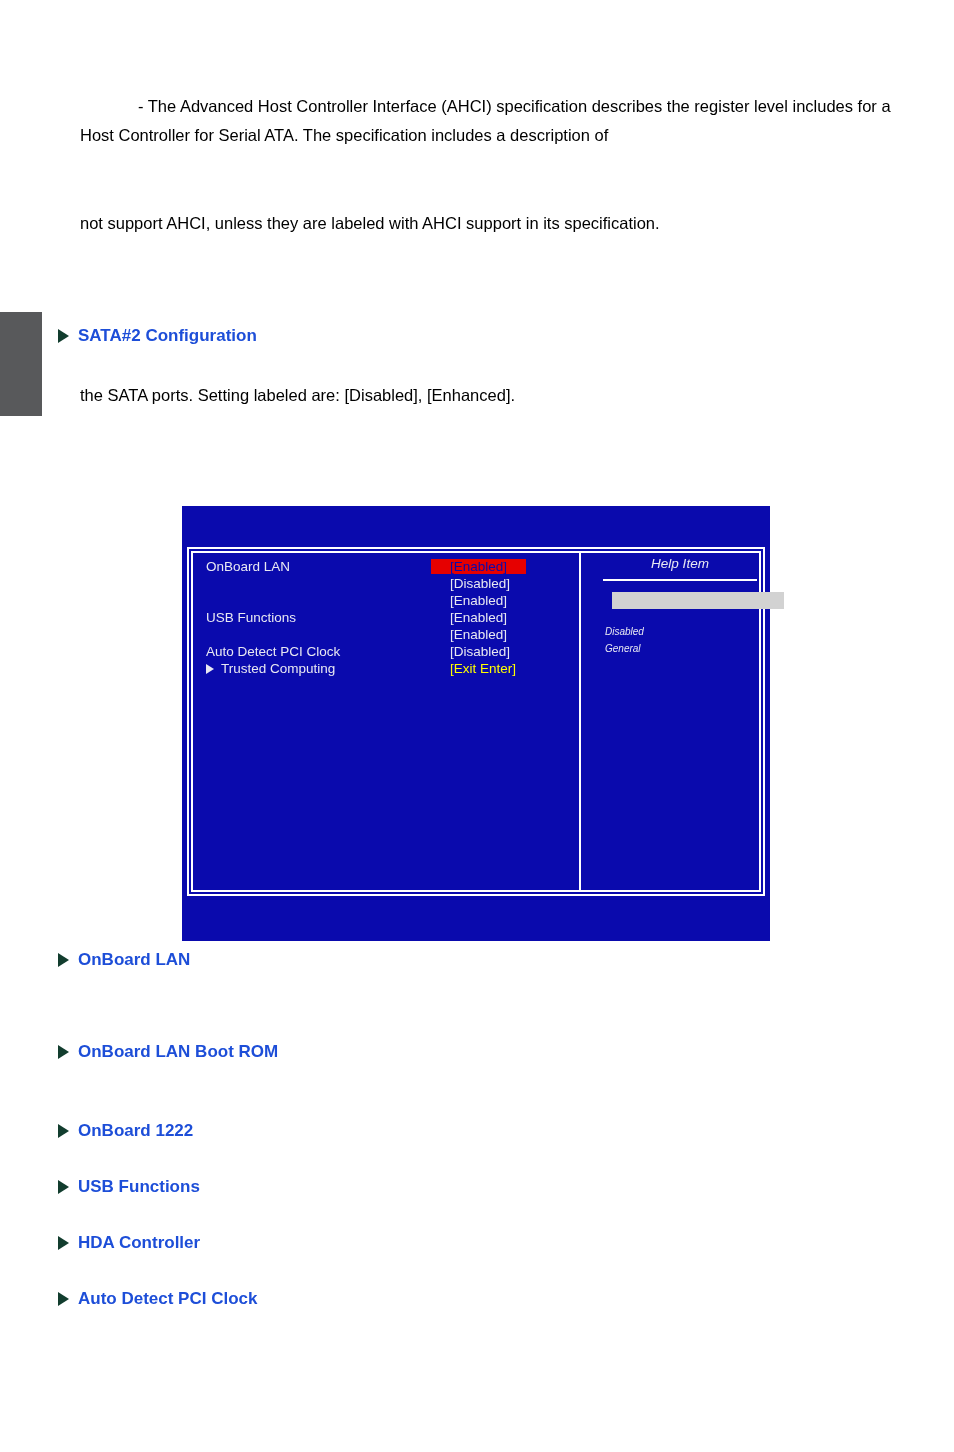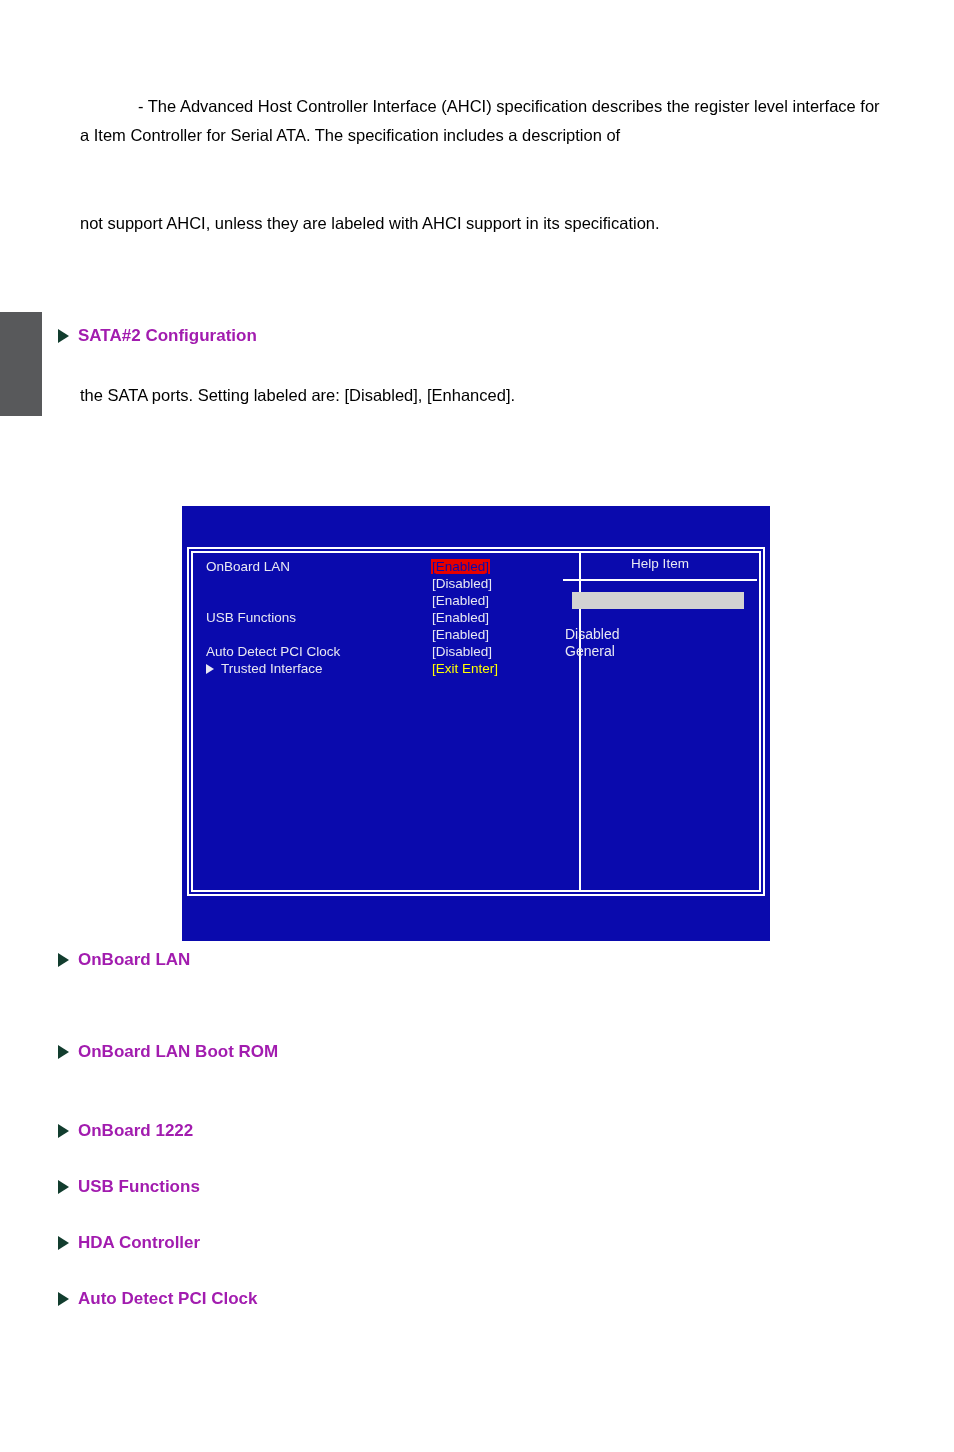--- a/index.html
+++ b/index.html
@@ -35,21 +35,21 @@
   }
   .para-intro { left: 80px; top: 92px; width: 812px; text-indent: 58px; }
   .para-ahci  { left: 80px; top: 209px; width: 812px; }
   .para-sata  { left: 80px; top: 381px; width: 812px; }
 
   
   .heading {
     position: absolute;
     font-size: 17px;
     font-weight: bold;
-    color: #a21caf;
+    color: #1d4ed8;
     white-space: nowrap;
     display: flex;
     align-items: center;
     gap: 9px;
   }
   .heading .tri {
     display: inline-block;
     width: 0; height: 0;
     border-top: 7px solid transparent;
     border-bottom: 7px solid transparent;
@@ -121,37 +121,38 @@
     display: inline-block;
     width: 0; height: 0;
     border-top: 5px solid transparent;
     border-bottom: 5px solid transparent;
     border-left: 8px solid #e8e8f2;
   }
   .setting-value {
     position: absolute;
     left: 238px;
     top: 0;
-    padding: 0 1px;
+    padding: 0 19px;
   }
   .setting-value.sel {
     background: #e60000;
     color: #0a0aad;
   }
   .setting-value.press {
     color: #ffff00;
   }
 
   
   .helppane {
     position: absolute;
-    left: 368px;
+    left: 408px;
     top: 0;
     right: 0;
     height: 100%;
+    font-style: italic;
   }
   .help-title {
     position: absolute;
     top: 3px;
     left: 0;
     width: 100%;
     text-align: center;
     font-size: 13.5px;
     color: #e8e8f2;
   }
@@ -167,21 +168,21 @@
     position: absolute;
     top: 39px;
     left: 11px;
     width: 172px;
     height: 17px;
     background: #d2d2d2;
   }
   .help-opt {
     position: absolute;
     left: 4px;
-    font-size: 14px;
+    font-size: 10px;
     color: #e8e8f2;
     white-space: nowrap;
   }
 
   
   .bios-legend {
     position: absolute;
     left: 0;
     top: 398px;
     width: 100%;
@@ -192,21 +193,21 @@
     padding-left: 27px;
     gap: 22px;
     white-space: nowrap;
   }
 </style>
 </head>
 <body>
 
 <div class="side-tab"></div>
 
-<div class="para para-intro">- The Advanced Host Controller Interface (AHCI) specification describes the register level interface for a Item Controller for Serial ATA. The specification includes a description of</div>
+<div class="para para-intro">- The Advanced Host Controller Interface (AHCI) specification describes the register level includes for a Host Controller for Serial ATA. The specification includes a description of</div>
 
 <div class="para para-ahci">not support AHCI, unless they are labeled with AHCI support in its specification.</div>
 
 <div class="heading" style="left:58px; top:326px;">
   <span class="tri"></span>
   <span>SATA#2 Configuration</span>
 </div>
 
 <div class="para para-sata">the SATA ports. Setting labeled are: [Disabled], [Enhanced].</div>
 
@@ -257,21 +258,21 @@
         <div class="setting-row" style="top:91px;">
           <span class="setting-label">
             <span>Auto Detect PCI Clock</span>
           </span>
           <span class="setting-value">[Disabled]</span>
         </div>
 
         <div class="setting-row" style="top:108px;">
           <span class="setting-label">
             <span class="tri-s"></span>
-            <span>Trusted Interface</span>
+            <span>Trusted Computing</span>
           </span>
           <span class="setting-value press">[Exit Enter]</span>
         </div>
 
       </div>
 
       <div class="helppane">
         <div class="help-title">Help Item</div>
         <div class="help-rule"></div>
         <div class="help-bar"></div>

